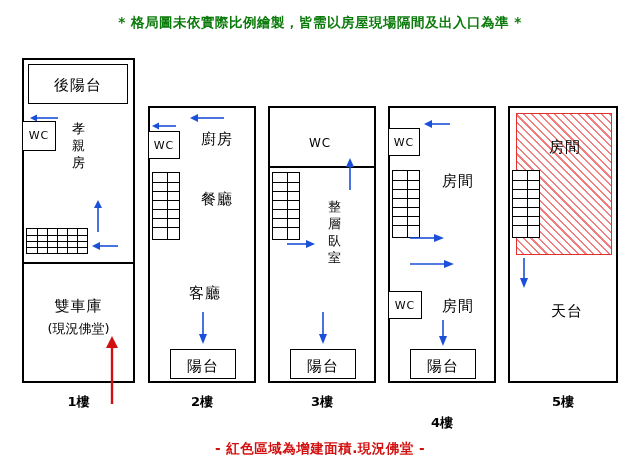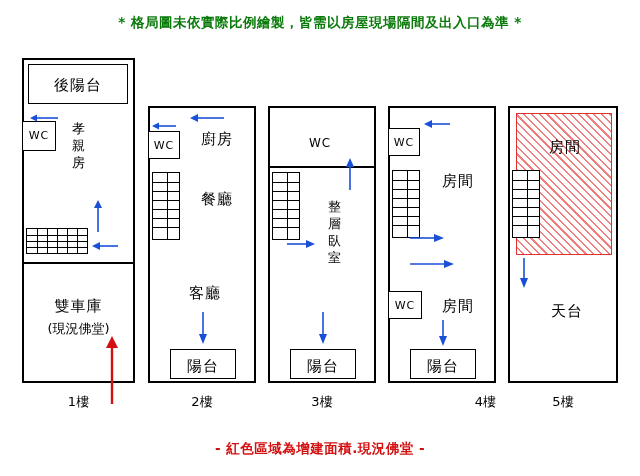--- a/index.html
+++ b/index.html
@@ -24,21 +24,21 @@
     color:#d31010;
     font-size:13.5px;
     font-weight:bold;
     letter-spacing:0.5px;
   }
   .floor-label{
     position:absolute;
     font-size:13px;
     color:#000;
     text-align:center;
-    font-weight:normal;
+    font-weight:bold;
   }
   .plan{
     position:absolute;
     border:2px solid #000;
     box-sizing:border-box;
     background:#fff;
   }
   .room{
     position:absolute;
     border:1.5px solid #000;
@@ -251,21 +251,21 @@
 </svg>
 <svg class="arrow" style="left:408px;top:258px;" width="46" height="12">
   <line x1="2" y1="6" x2="37" y2="6" stroke="#1a4fd8" stroke-width="1.6"></line>
   <polygon points="46,6 36,2 36,10" fill="#1a4fd8"></polygon>
 </svg>
 <svg class="arrow" style="left:437px;top:320px;" width="12" height="26">
   <line x1="6" y1="0" x2="6" y2="18" stroke="#1a4fd8" stroke-width="1.6"></line>
   <polygon points="6,26 2,16 10,16" fill="#1a4fd8"></polygon>
 </svg>
 
-<div class="floor-label" style="left:388px;top:393px;width:108px;text-align:right;">4樓</div>
+<div class="floor-label" style="left:388px;top:414px;width:108px;">4樓</div>
 
 <div class="plan" style="left:508px;top:106px;width:110px;height:277px;"></div>
 
 <div class="redzone" style="left:516px;top:113px;width:96px;height:142px;"></div>
 <div class="htext" style="left:530px;top:138px;width:70px;">房間</div>
 
 <div class="stair" style="left:512px;top:170px;width:28px;height:68px;background:#fff;">
   <div class="st-line" style="left:0;top:9px;width:100%;height:1px;"></div>
   <div class="st-line" style="left:0;top:18px;width:100%;height:1px;"></div>
   <div class="st-line" style="left:0;top:27px;width:100%;height:1px;"></div>

